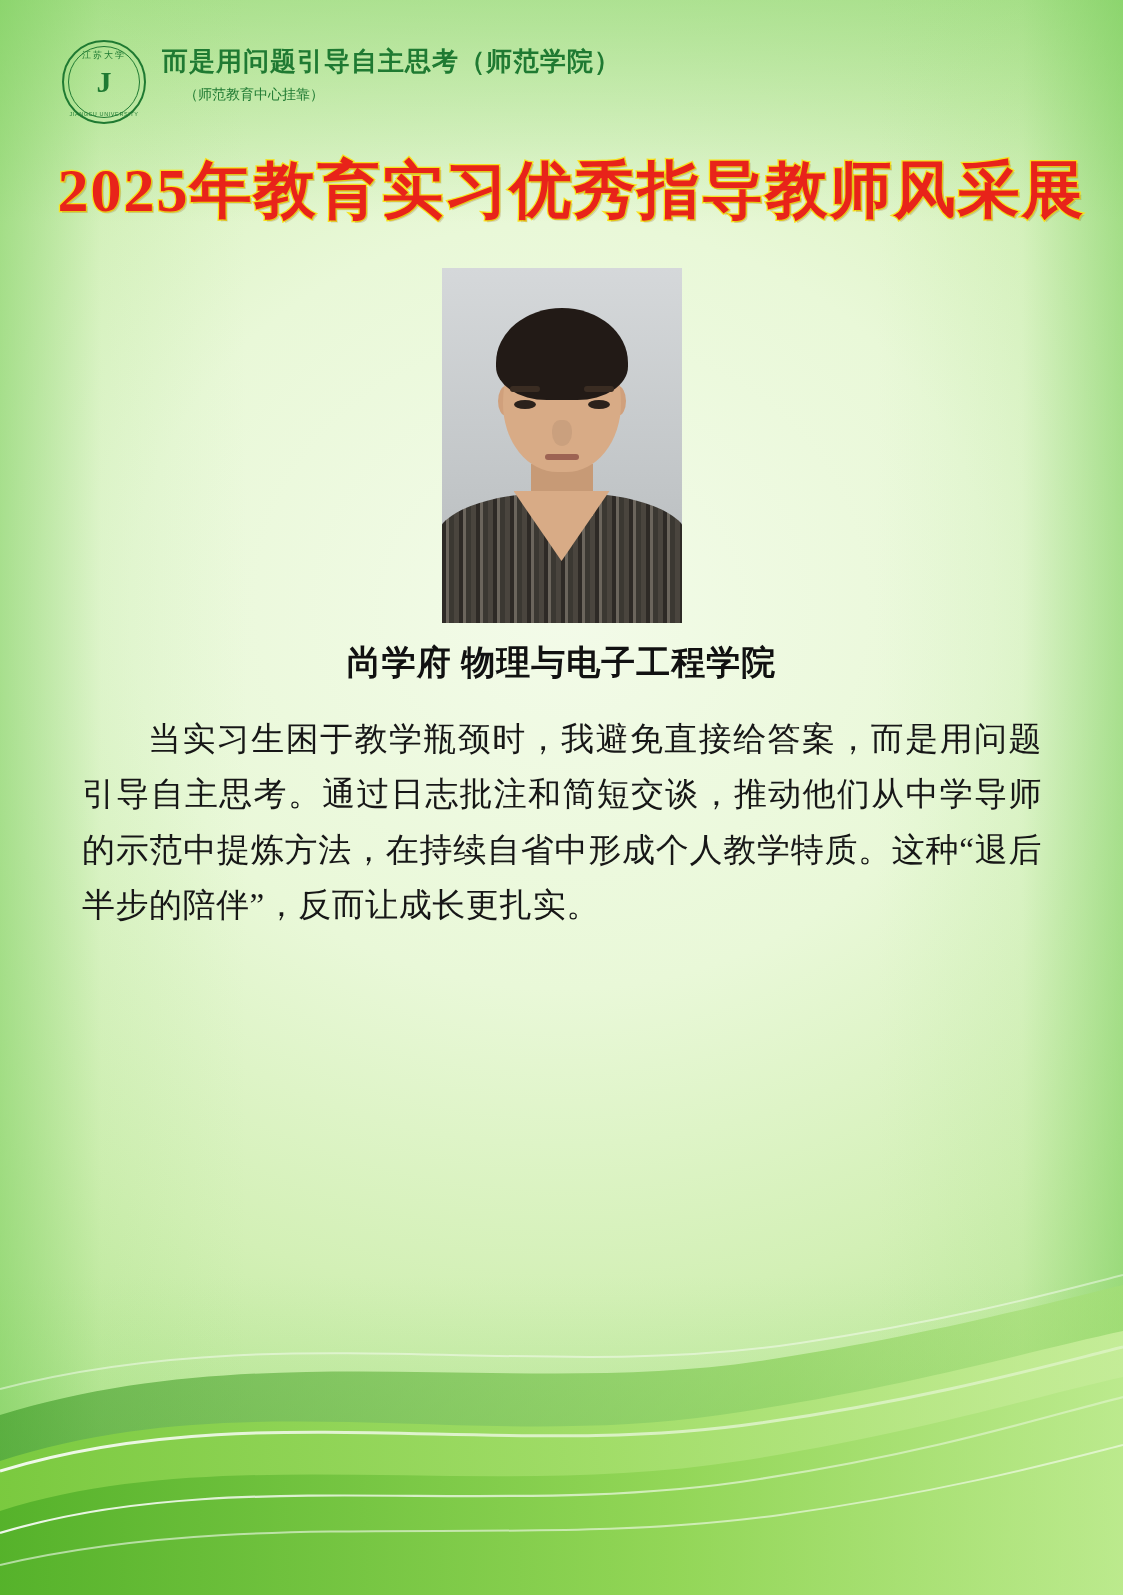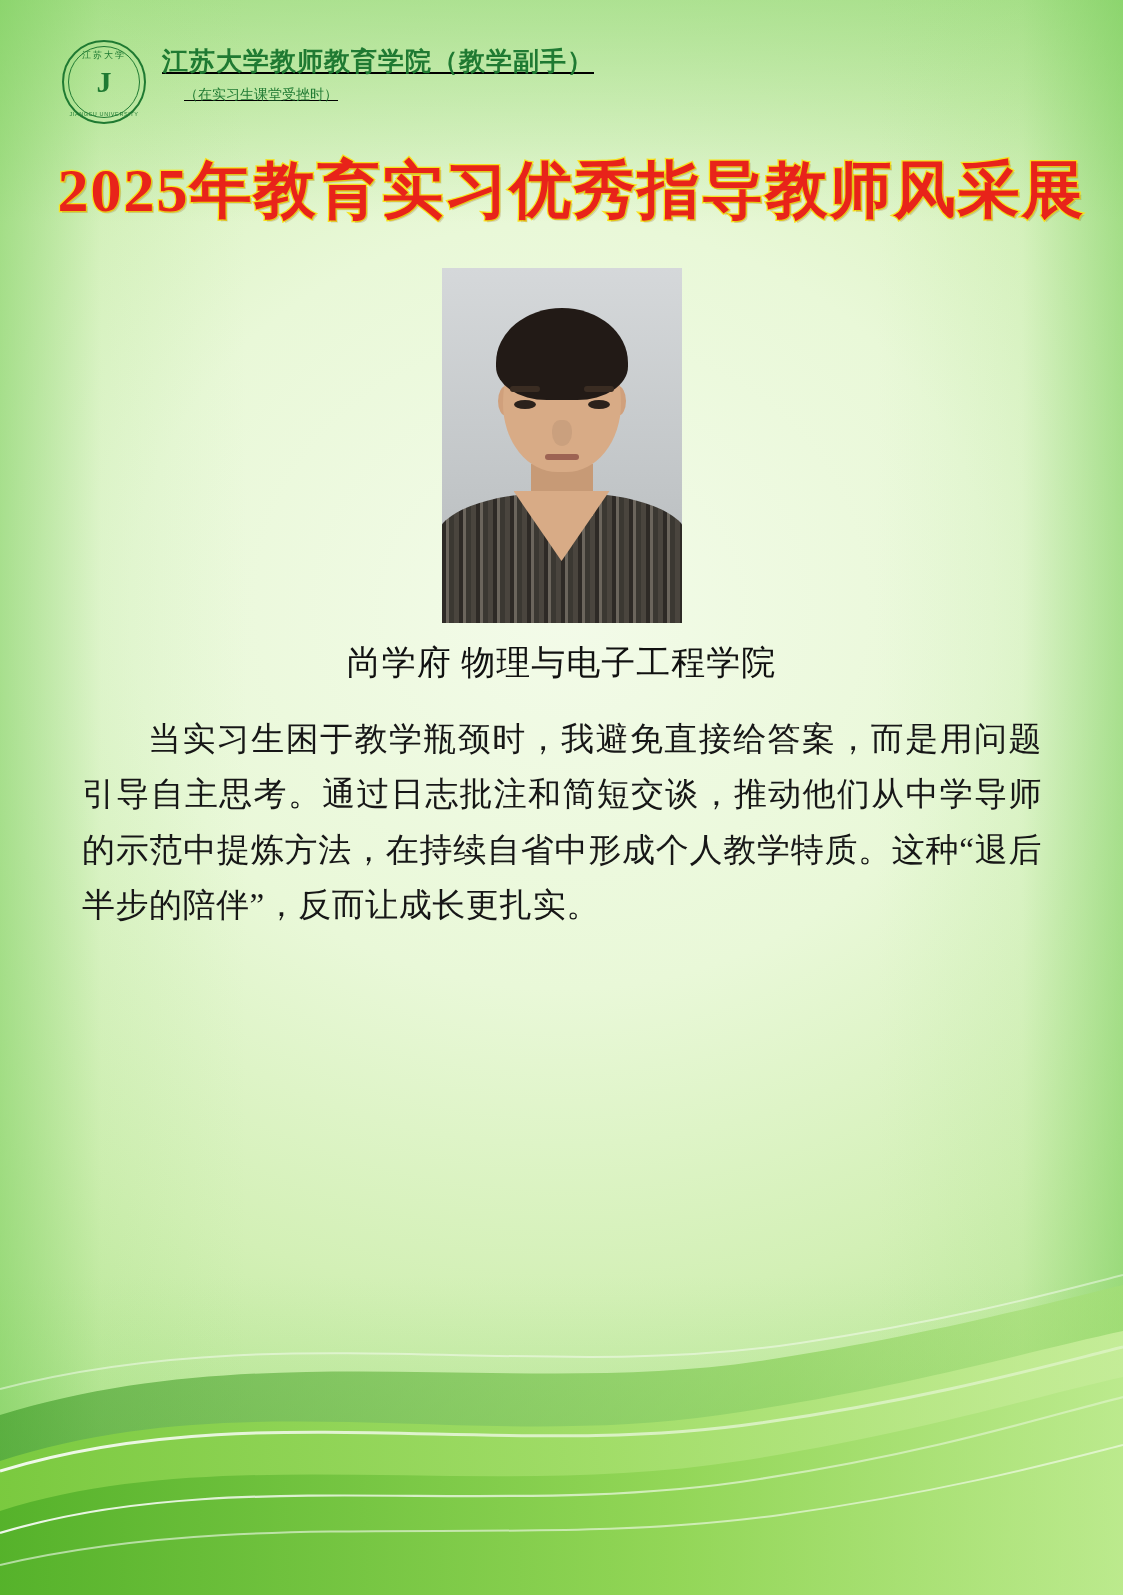--- a/index.html
+++ b/index.html
@@ -31,21 +31,20 @@
   }
 
   
   .header {
     position: absolute;
     top: 38px;
     left: 62px;
     display: flex;
     align-items: flex-start;
     z-index: 5;
-    text-decoration: underline;
   }
   .logo {
     width: 84px;
     height: 84px;
     flex: 0 0 84px;
     position: relative;
     margin-top: 2px;
   }
   .logo .ring {
     position: absolute;
@@ -268,21 +267,21 @@
   }
 
   
   .name-line {
     position: absolute;
     top: 640px;
     left: 0;
     width: 100%;
     text-align: center;
     font-family: "Liberation Serif", serif;
-    font-weight: normal;
+    font-weight: bold;
     font-size: 34px;
     color: #111;
     letter-spacing: 1px;
     z-index: 5;
   }
 
   
   .body-text {
     position: absolute;
     top: 712px;
@@ -318,23 +317,23 @@
 
   <div class="header">
     <div class="logo">
       <div class="ring"></div>
       <div class="ring2"></div>
       <div class="cn-top">江苏大学</div>
       <div class="jtxt">J</div>
       <div class="en-bot">JIANGSU UNIVERSITY</div>
     </div>
     <div class="header-text">
-      <div class="org-cn">江苏大学教师教育学院（教学副手）</div>
+      <div class="org-cn">而是用问题引导自主思考（师范学院）</div>
       <div class="org-en-row">
-        <div class="org-note">（在实习生课堂受挫时）</div>
+        <div class="org-note">（师范教育中心挂靠）</div>
       </div>
     </div>
   </div>
 
   <div class="title">2025年教育实习优秀指导教师风采展</div>
 
   <div class="portrait">
     <div class="bg"></div>
     <div class="shirt"></div>
     <div class="neck"></div>

